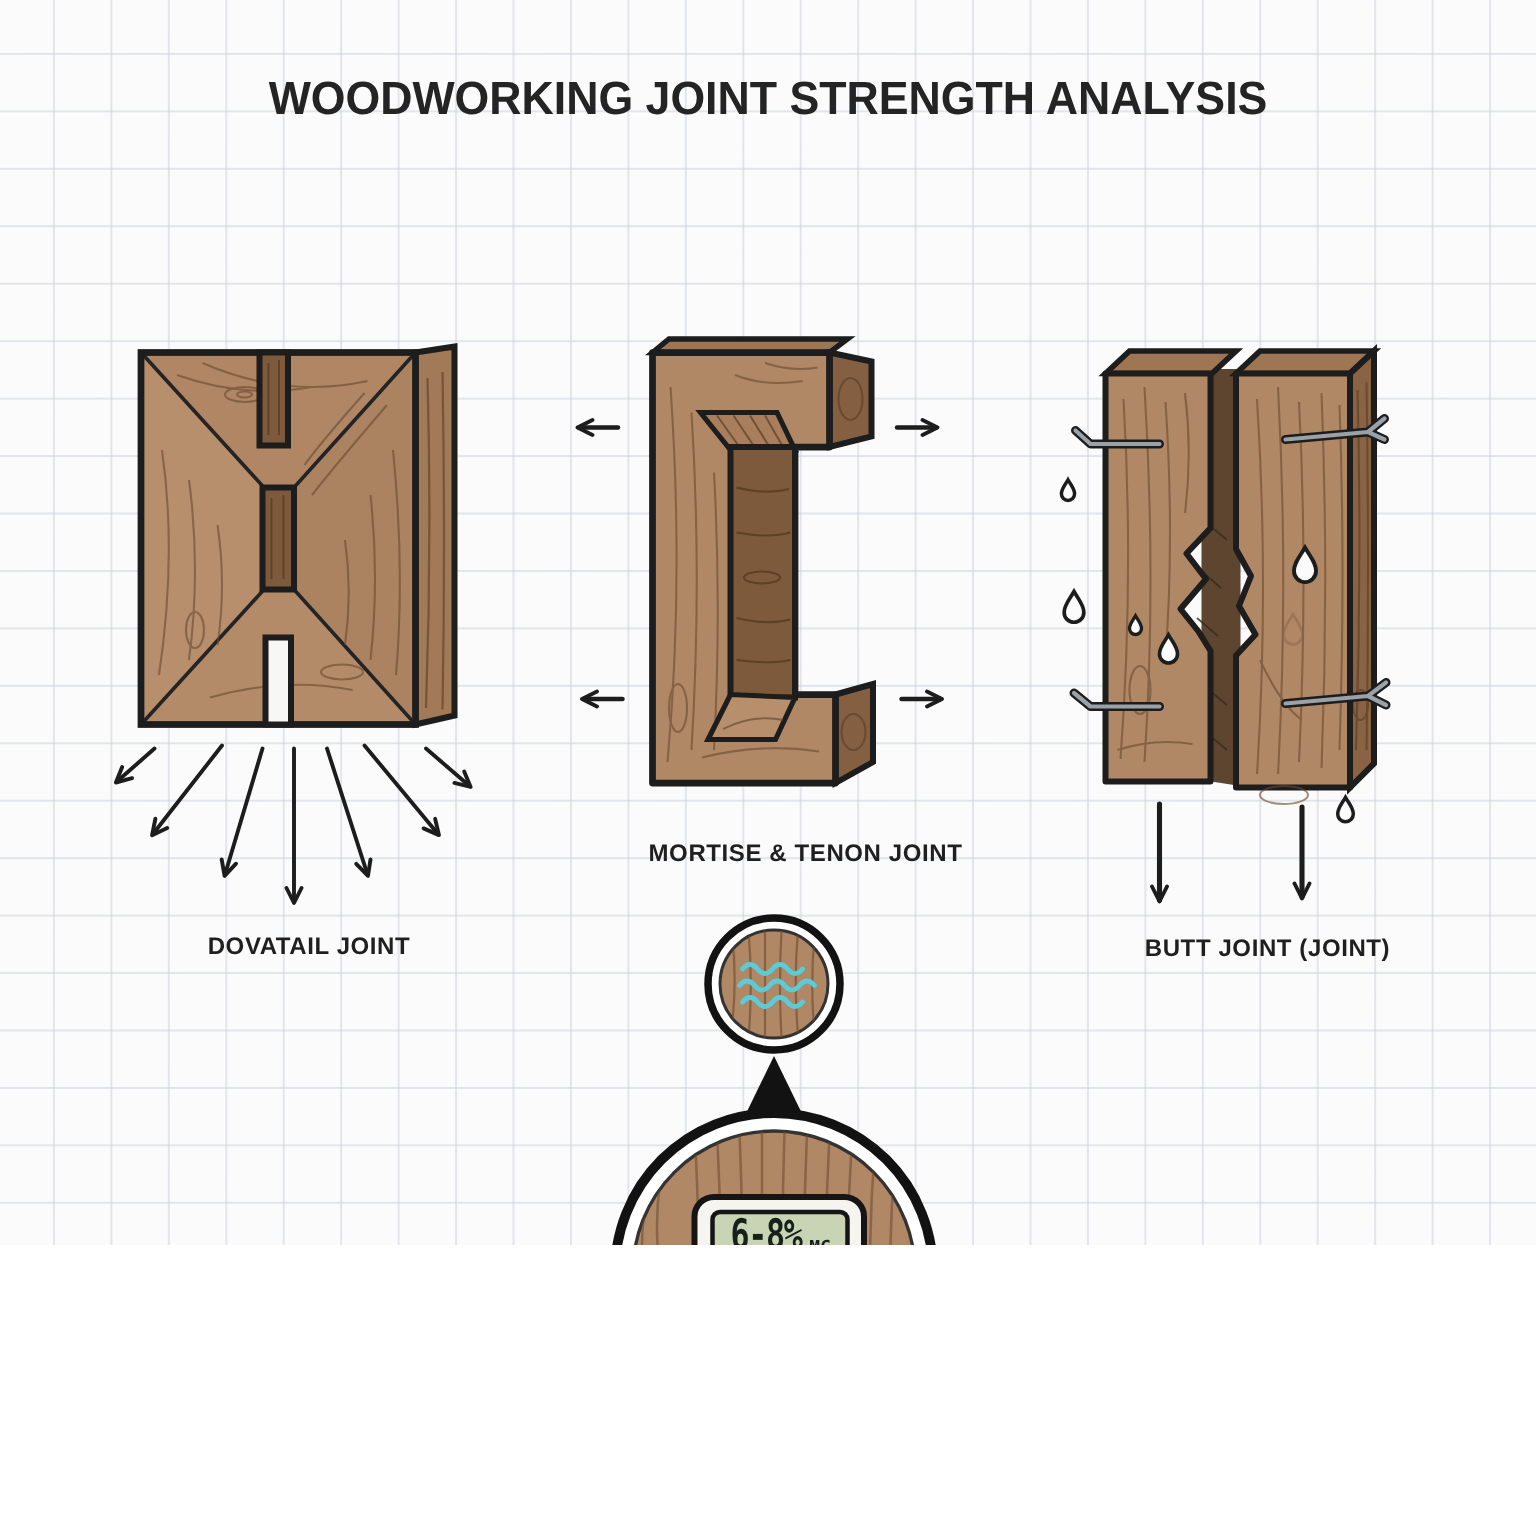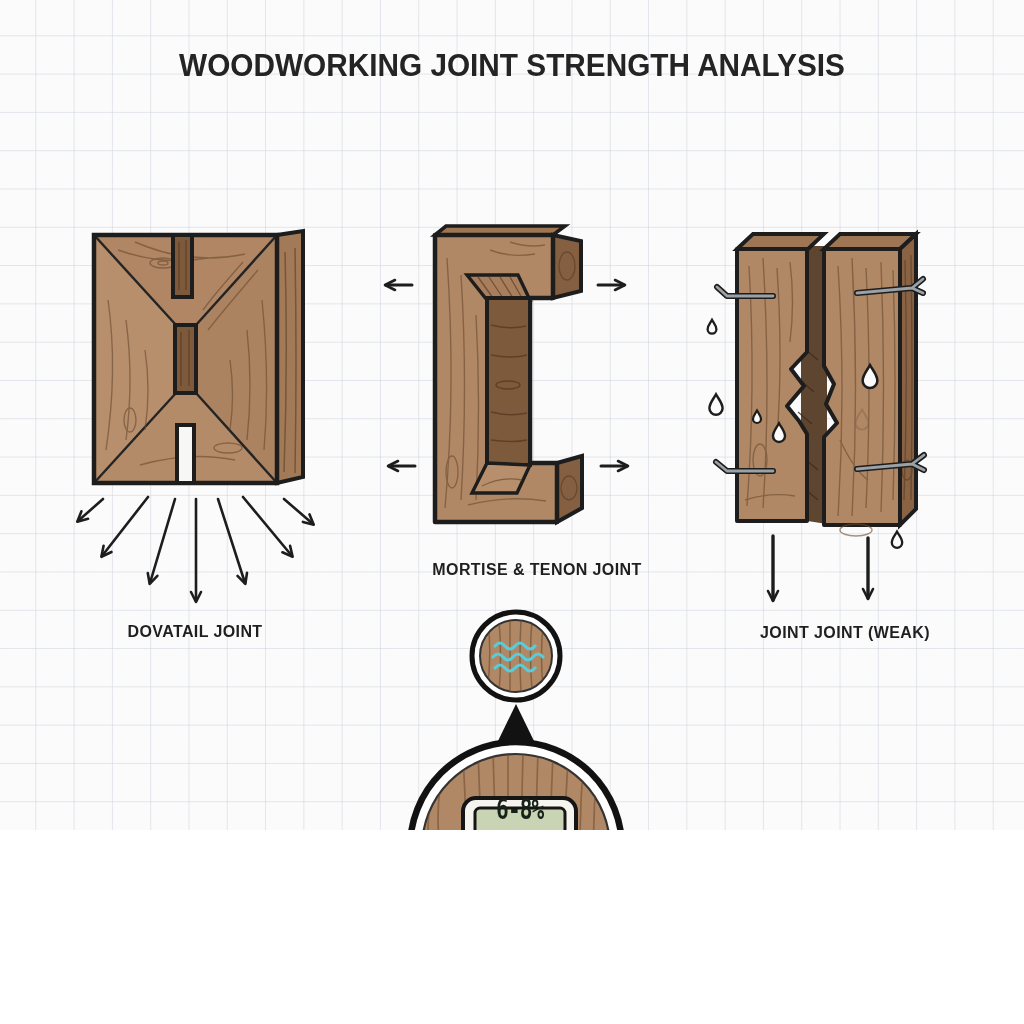--- a/index.html
+++ b/index.html
@@ -16,28 +16,27 @@
   svg.art{position:absolute;left:0;top:0;}
   .title{
     position:absolute;left:0;top:48px;width:1024px;text-align:center;
     font-size:31px;font-weight:700;color:#242424;letter-spacing:0px;
     transform:scaleX(.96);
   }
   .joint-label{
     position:absolute;width:300px;text-align:center;
     font-size:16px;font-weight:700;color:#1f1f1f;letter-spacing:.4px;
   }
-  .lbl-dovetail{left:45px;top:623px;}
+  .lbl-dovetail{left:56px;top:623px;}
   .lbl-mortise{left:387px;top:561px;}
   .lbl-butt{left:695px;top:624px;}
   .meter-text{
     position:absolute;left:463px;top:798px;width:113px;height:52px;
     display:flex;align-items:center;justify-content:center;gap:3px;
     color:#17211a;
-    flex-direction:column;
   }
   .meter-reading{
     font-family:"DejaVu Sans Mono", monospace;font-weight:700;font-size:23px;
     transform:scaleY(1.22) scaleX(.92);letter-spacing:-1px;
   }
   .meter-unit{
     font-family:"DejaVu Sans Mono", monospace;font-weight:700;font-size:12px;
     align-self:center;margin-top:14px;
   }
 </style>
@@ -285,20 +284,20 @@
     </g>
   </g>
 </svg>
 
 <div class="title">WOODWORKING JOINT STRENGTH ANALYSIS</div>
 
 <div class="joint-label lbl-dovetail">DOVATAIL JOINT</div>
 
 <div class="joint-label lbl-mortise">MORTISE &amp; TENON JOINT</div>
 
-<div class="joint-label lbl-butt">JOINT JOINT (WEAK)</div>
+<div class="joint-label lbl-butt">BUTT JOINT (JOINT)</div>
 
 <div class="meter-text">
   <span class="meter-reading">6-8%</span>
   <span class="meter-unit">MC</span>
 </div>
 
 </div>
 
 </body></html>

